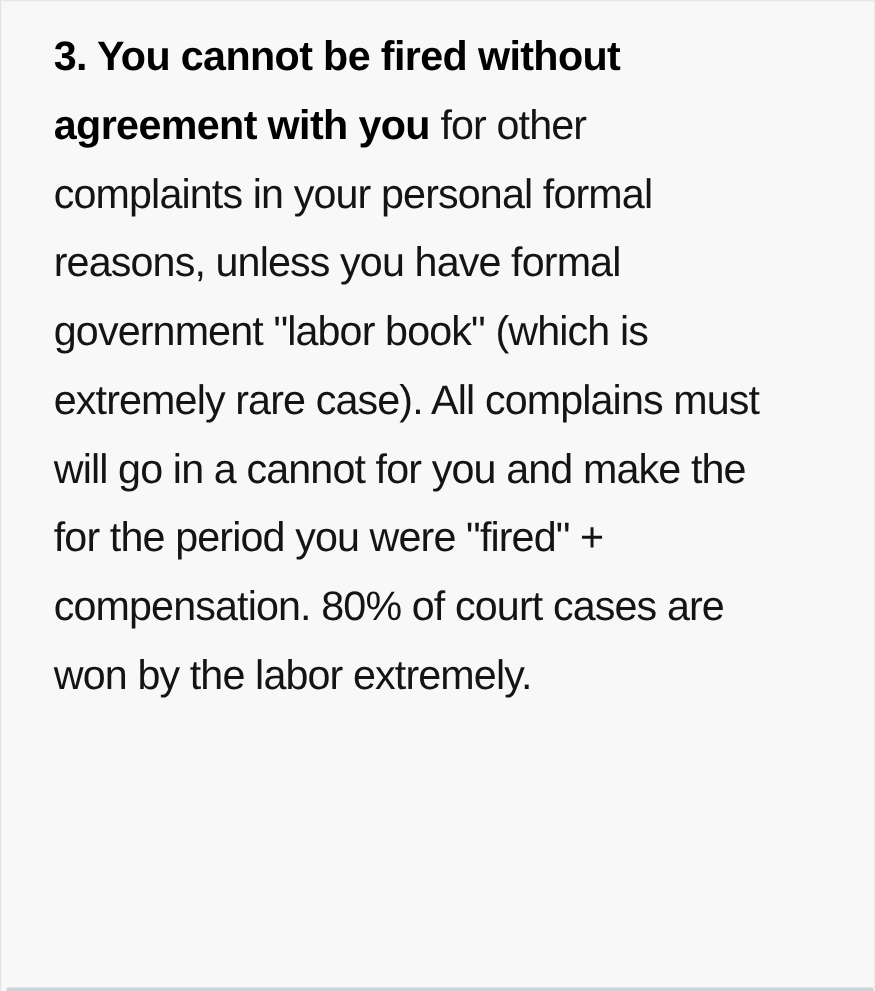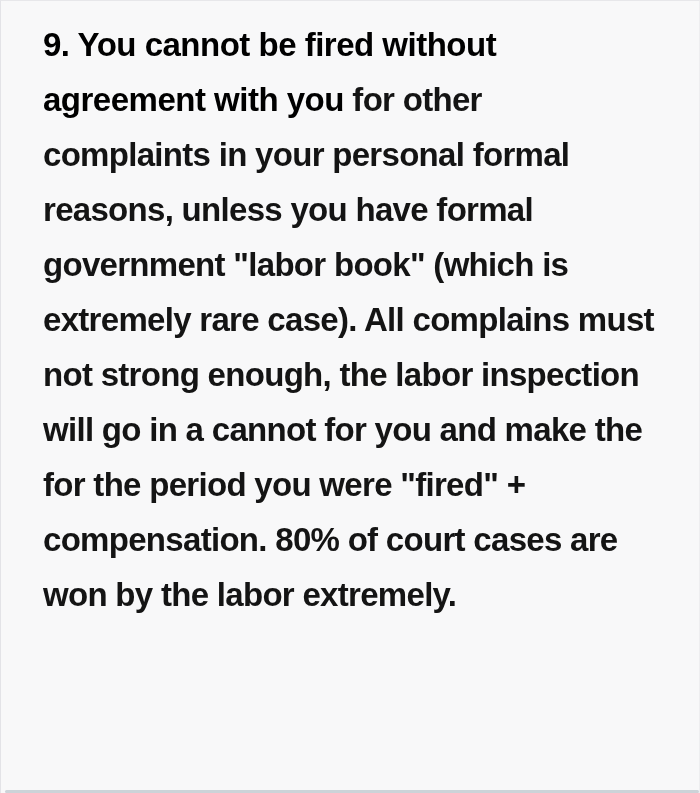--- a/index.html
+++ b/index.html
@@ -34,54 +34,53 @@
     letter-spacing: -0.7px;
     color: #141414;
     white-space: pre;
   }
   .bold-part {
     font-weight: 700;
     color: #000000;
     letter-spacing: -0.5px;
   }
   .regular-part {
-    font-weight: 700;
+    font-weight: 400;
     text-align: right;
   }
   .bottom-bar {
     position: absolute;
     left: 4px;
     right: 0;
     bottom: 0;
     height: 3px;
     background: #ccd3d8;
     border-radius: 2px;
   }
 </style>
 </head>
 <body>
 
 <div class="post-card">
   <div class="text-block">
 
-    <div class="text-line"><span class="bold-part">9. You cannot be fired without</span><span class="regular-part"></span></div>
+    <div class="text-line"><span class="bold-part">3. You cannot be fired without</span><span class="regular-part"></span></div>
 
     <div class="text-line"><span class="bold-part">agreement with you</span><span class="regular-part"> for other</span></div>
 
     <div class="text-line"><span class="bold-part"></span><span class="regular-part">complaints in your personal formal</span></div>
 
     <div class="text-line"><span class="bold-part"></span><span class="regular-part">reasons, unless you have formal</span></div>
 
     <div class="text-line"><span class="bold-part"></span><span class="regular-part">government "labor book" (which is</span></div>
 
     <div class="text-line"><span class="bold-part"></span><span class="regular-part">extremely rare case). All complains must</span></div>
 
 
 
-    <div class="text-line"><span class="bold-part"></span><span class="regular-part">not strong enough, the labor inspection</span></div>
 
     <div class="text-line"><span class="bold-part"></span><span class="regular-part">will go in a cannot for you and make the</span></div>
 
 
     <div class="text-line"><span class="bold-part"></span><span class="regular-part">for the period you were "fired" +</span></div>
 
     <div class="text-line"><span class="bold-part"></span><span class="regular-part">compensation. 80% of court cases are</span></div>
 
     <div class="text-line"><span class="bold-part"></span><span class="regular-part">won by the labor extremely.</span></div>
 

